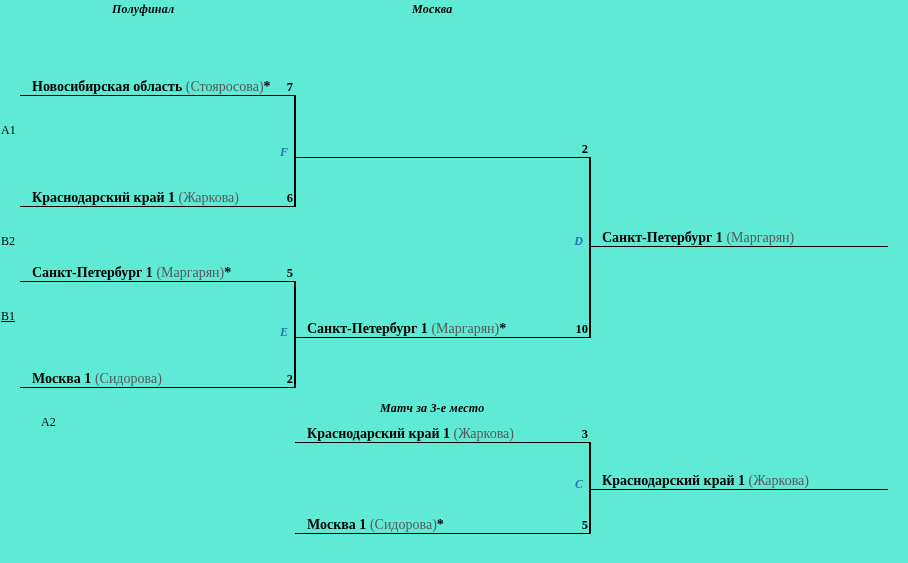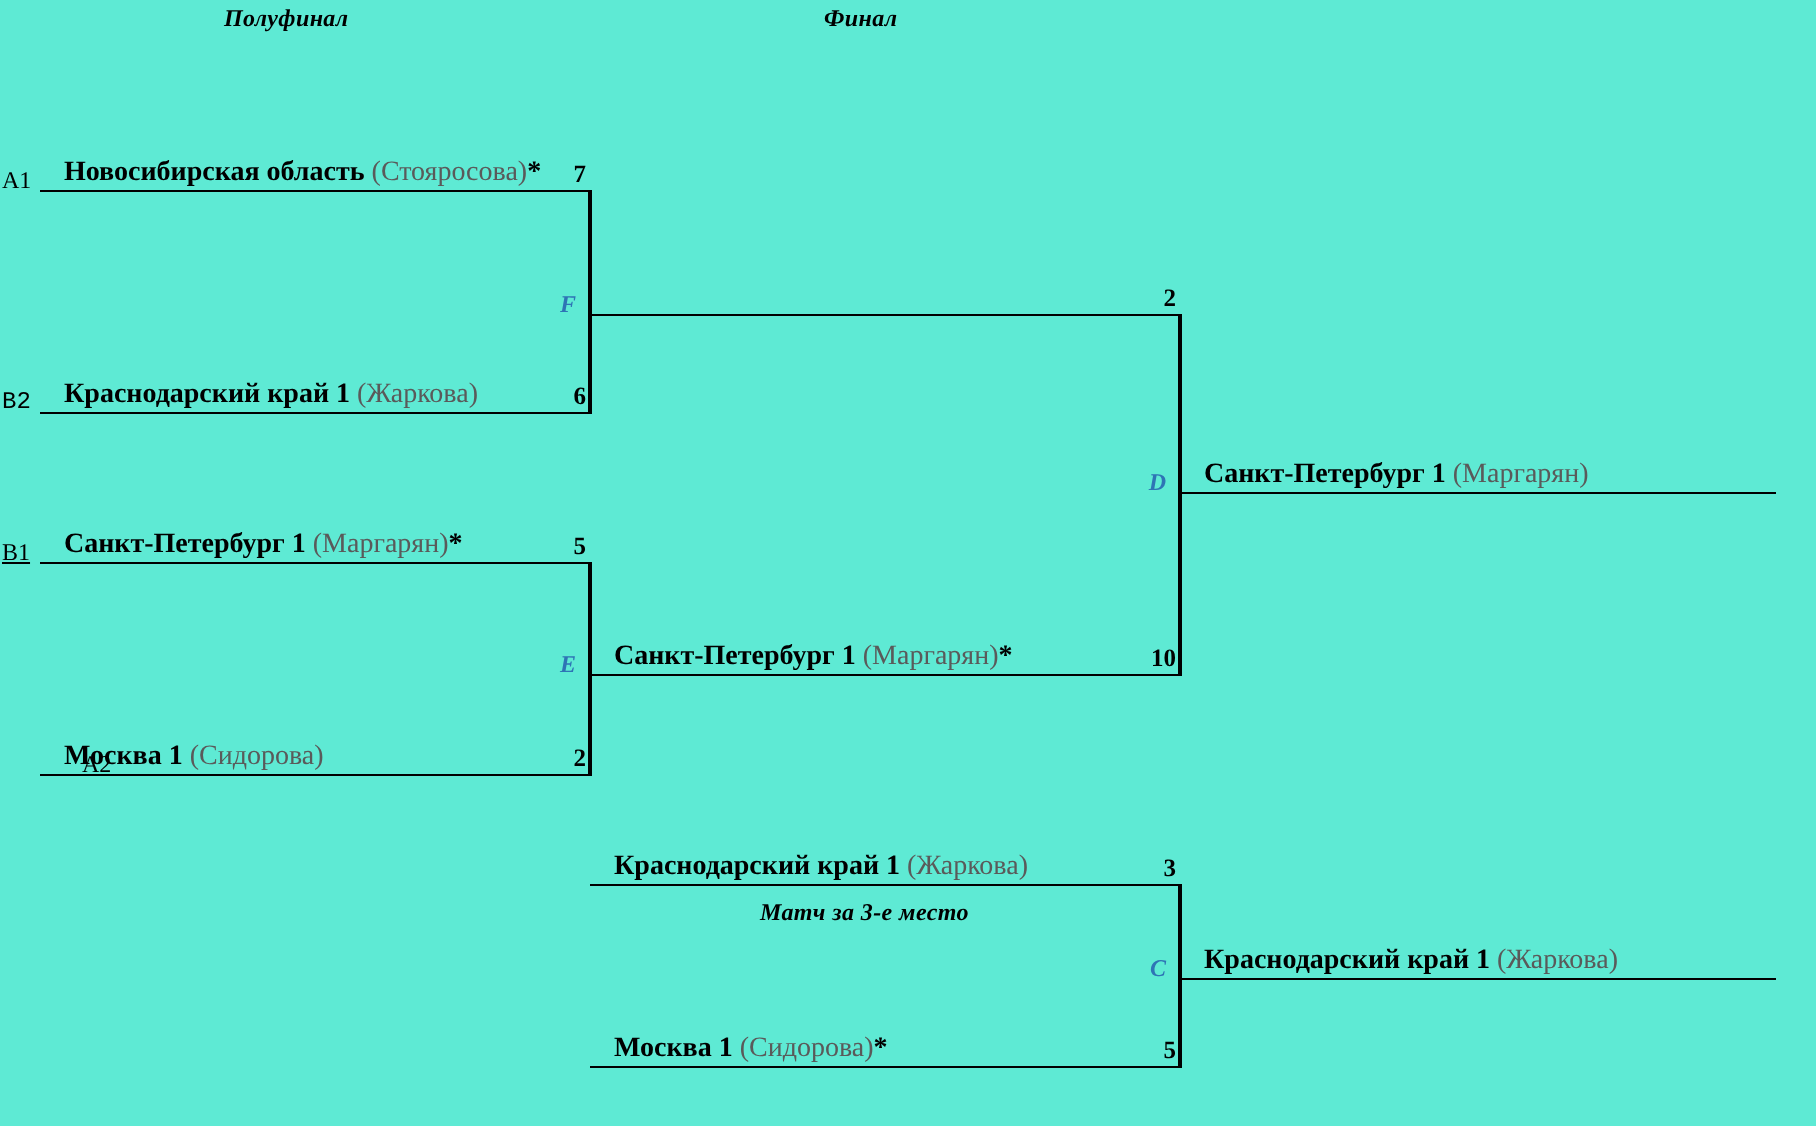--- a/index.html
+++ b/index.html
@@ -33,20 +33,21 @@
   }
 
   
   .seed {
     position: absolute;
     font-family: "Liberation Serif", "DejaVu Serif", serif;
     font-size: 12px;
     color: #000000;
     white-space: nowrap;
     text-align: center;
+    margin-top: 40px;
   }
 
   
   .match-letter {
     position: absolute;
     font-family: "Liberation Serif", "DejaVu Serif", serif;
     font-weight: bold;
     font-style: italic;
     font-size: 12px;
     color: #2e74b5;
@@ -101,32 +102,32 @@
     background: #000000;
   }
 </style>
 </head>
 <body>
 
 <div id="bracket">
 
   <div class="round-heading" style="left:112px; top:2px;">Полуфинал</div>
 
-  <div class="round-heading" style="left:412px; top:2px;">Финал</div>
+  <div class="round-heading" style="left:412px; top:2px;">Москва</div>
 
-  <div class="round-heading" style="left:380px; top:401px;margin-top:48px;">Матч за 3-е место</div>
+  <div class="round-heading" style="left:380px; top:401px;">Матч за 3-е место</div>
 
   <div class="seed" style="left:1px; top:83px;">A1</div>
 
   <div class="slot" style="left:20px; top:78px; width:276px;">
     <span class="label"><span class="team">Новосибирская область</span><span> </span><span class="coach">(Стояросова)</span><span class="star">*</span></span>
     <span class="score">7</span>
   </div>
 
-  <div class="seed" style="left:1px; top:194px;font-family:Liberation Mono, monospace;">B2</div>
+  <div class="seed" style="left:1px; top:194px;">B2</div>
 
   <div class="slot" style="left:20px; top:189px; width:276px;">
     <span class="label"><span class="team">Краснодарский край 1</span><span> </span><span class="coach">(Жаркова)</span><span class="star"></span></span>
     <span class="score">6</span>
   </div>
 
   <div class="connector" style="left:294px; top:95px; height:112px;"></div>
 
   <div class="seed" style="left:1px; top:269px;text-decoration:underline;">B1</div>
 

